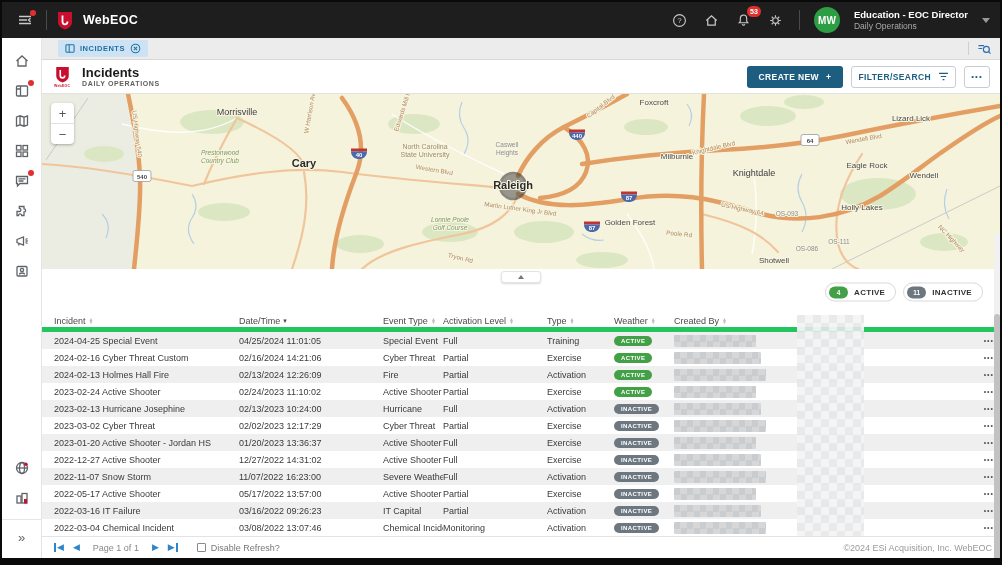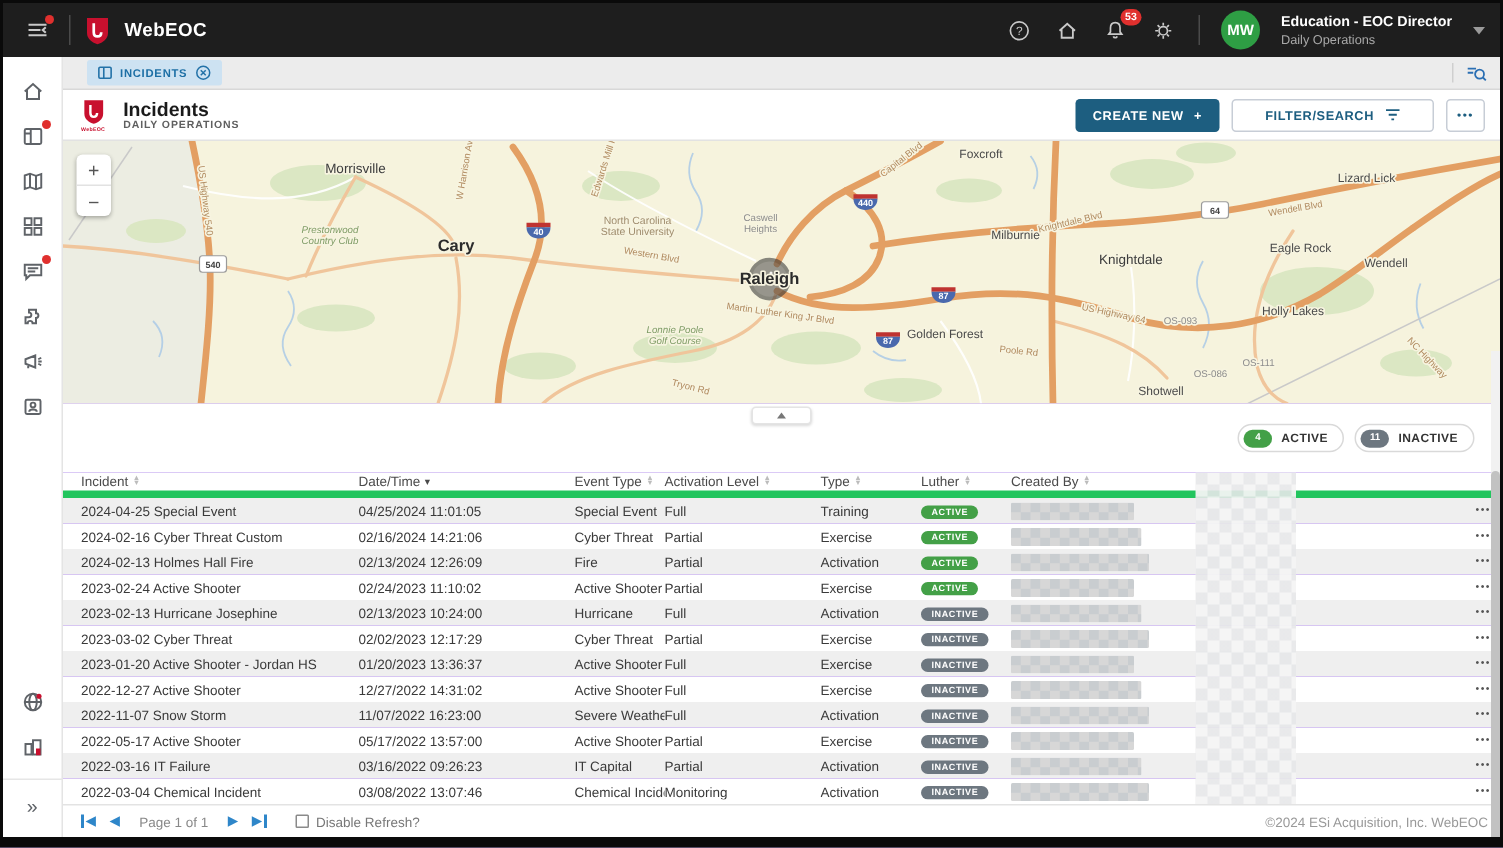--- a/index.html
+++ b/index.html
@@ -51,21 +51,21 @@
   .page-header { height:34px; background:#fff; border-bottom:1px solid #e2e2e2; display:flex; align-items:center; padding:0 10px 0 12px; }
   .ph-logo { display:flex; flex-direction:column; align-items:center; margin-right:12px; }
   .ph-logo-caption { font-size:3.5px; color:#c8102e; font-weight:bold; letter-spacing:.2px; margin-top:1px; }
   .ph-titles { line-height:1.2; }
   .ph-title { font-size:13px; font-weight:bold; color:#1a1a1a; }
   .ph-sub { font-size:7px; font-weight:bold; color:#5f5f5f; letter-spacing:.6px; }
   .ph-right { margin-left:auto; display:flex; align-items:center; gap:8px; }
   .btn-primary { height:22px; background:#1d5e80; color:#fff; border:none; border-radius:3px; padding:0 12px;
                  font-size:8.5px; font-weight:bold; letter-spacing:.4px; display:flex; align-items:center; gap:7px; cursor:pointer;
                  font-family:inherit; }
-  .btn-outline { height:22px; background:#fff; color:#1d5e80; border:1px solid #c7cdd6; border-radius:3px; padding:0 21px;
+  .btn-outline { height:22px; background:#fff; color:#1d5e80; border:1px solid #c7cdd6; border-radius:3px; padding:0 6px;
                  font-size:8.5px; font-weight:bold; letter-spacing:.4px; display:flex; align-items:center; gap:7px; cursor:pointer;
                  font-family:inherit; }
   .btn-more { height:22px; width:26px; background:#fff; color:#1d5e80; border:1px solid #c7cdd6; border-radius:3px;
               font-size:8px; letter-spacing:1px; cursor:pointer; font-family:inherit; }
 
   
   .map { position:relative; height:175px; background:#f6f3dd; overflow:hidden; cursor:grab; }
   .map svg.geo { position:absolute; inset:0; }
   .zoom-ctl { position:absolute; top:9px; left:9px; width:23px; background:#fff; border-radius:4px;
               box-shadow:0 1px 3px rgba(0,0,0,.3); display:flex; flex-direction:column; z-index:5; }
@@ -506,21 +506,21 @@
               </span>
             </div>
             <div class="th col-type">
               <span>Type</span>
               <span class="sort">
                 <span>▲</span>
                 <span>▼</span>
               </span>
             </div>
             <div class="th col-status">
-              <span>Luther</span>
+              <span>Weather</span>
               <span class="sort">
                 <span>▲</span>
                 <span>▼</span>
               </span>
             </div>
             <div class="th col-created">
               <span>Created By</span>
               <span class="sort">
                 <span>▲</span>
                 <span>▼</span>

